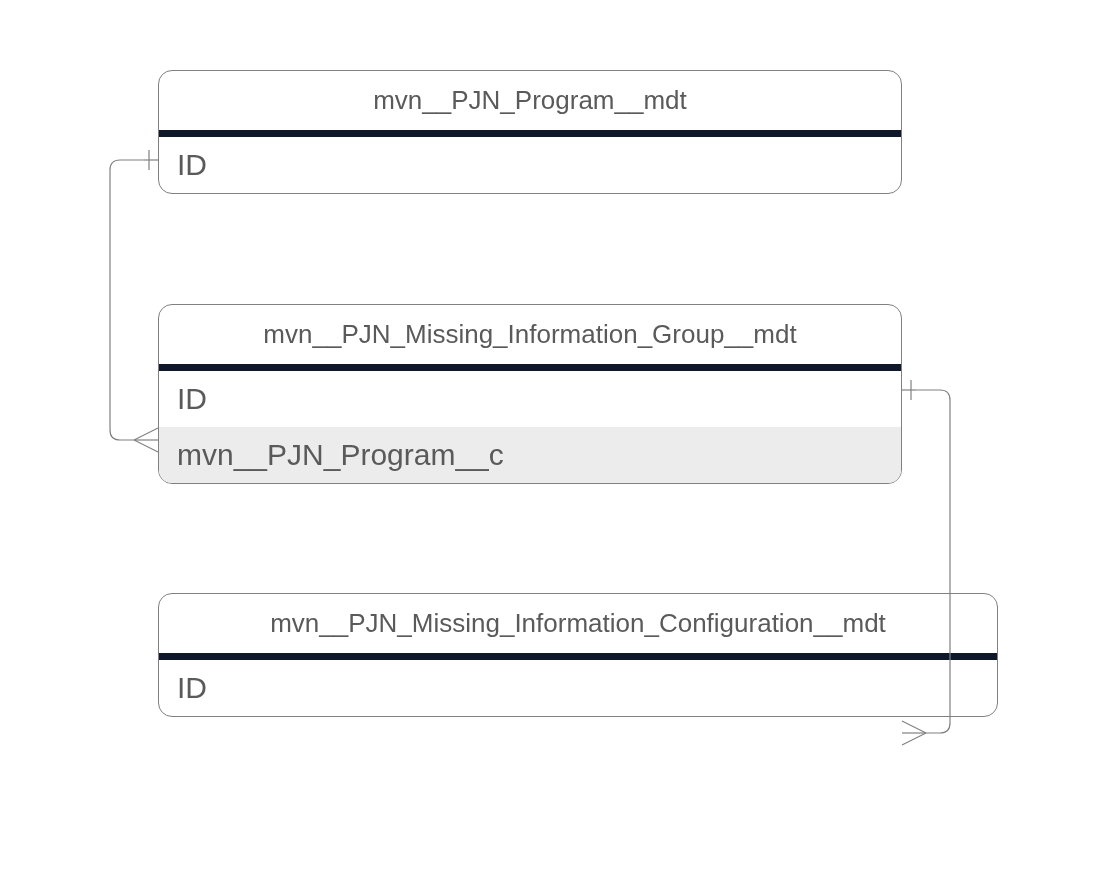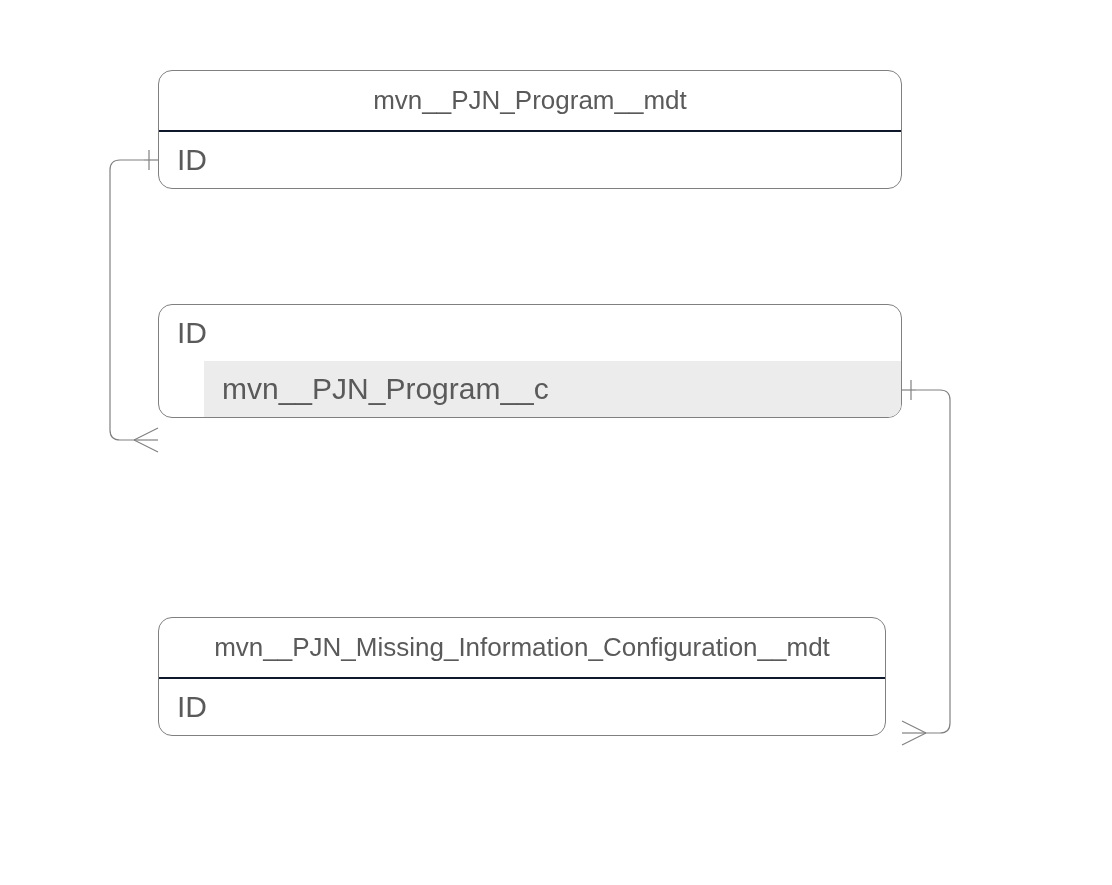--- a/index.html
+++ b/index.html
@@ -12,34 +12,33 @@
     color: #555555;
   }
   .entity {
     position: absolute;
     border: 1px solid #808080;
     border-radius: 14px;
     background: #ffffff;
     overflow: hidden;
   }
   .entity-header {
-    border-bottom: 2px solid #0f172a;
+    border-bottom: 7px solid #0f172a;
     text-align: center;
     font-size: 26px;
     padding: 14px 10px;
     color: #5a5a5a;
   }
   .entity-row {
     font-size: 30px;
     padding: 11px 18px;
     color: #5a5a5a;
   }
   .entity-row.shaded {
     background: #ececec;
-    margin-left: 45px;
   }
   svg.connector {
     position: absolute;
     top: 0;
     left: 0;
     width: 1112px;
     height: 885px;
     pointer-events: none;
   }
   svg.connector path,
@@ -51,25 +50,26 @@
 </style>
 </head>
 <body>
 
 <div class="entity" style="left:158px; top:70px; width:744px;">
   <div class="entity-header">mvn__PJN_Program__mdt</div>
   <div class="entity-row">ID</div>
 </div>
 
 <div class="entity" style="left:158px; top:304px; width:744px;">
+  <div class="entity-header">mvn__PJN_Missing_Information_Group__mdt</div>
   <div class="entity-row">ID</div>
   <div class="entity-row shaded">mvn__PJN_Program__c</div>
 </div>
 
-<div class="entity" style="left:158px; top:617px; width:728px;">
+<div class="entity" style="left:158px; top:593px; width:840px;">
   <div class="entity-header">mvn__PJN_Missing_Information_Configuration__mdt</div>
   <div class="entity-row">ID</div>
 </div>
 
 <svg class="connector">
 
   <line x1="144" y1="160" x2="158" y2="160"></line>
   <line x1="149" y1="150" x2="149" y2="170"></line>
 
   <path d="M 144 160 L 120 160 Q 110 160 110 170 L 110 430 Q 110 440 120 440 L 134 440"></path>

